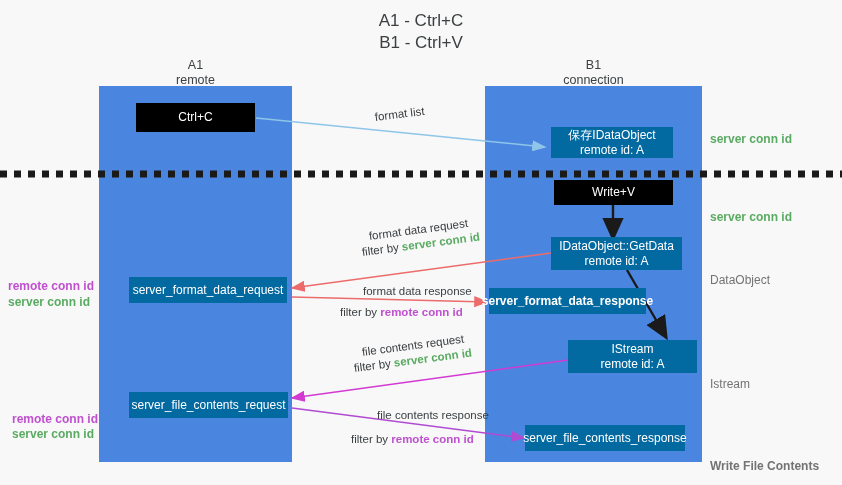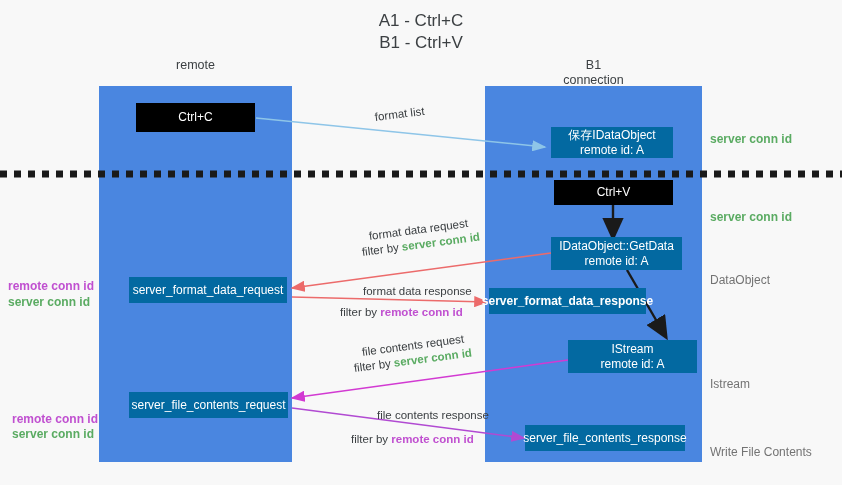--- a/index.html
+++ b/index.html
@@ -54,20 +54,21 @@
 <body>
 
 <div class="stage">
 
   <div class="title">
     <div>A1 - Ctrl+C</div>
     <div>B1 - Ctrl+V</div>
   </div>
 
   <div class="colhead" style="left:99px;top:58px;width:193px;">
+    <div>A1</div>
     <div>remote</div>
   </div>
   <div class="colhead" style="left:485px;top:58px;width:217px;">
     <div>B1</div>
     <div>connection</div>
   </div>
 
   <div class="lane" style="left:99px;top:86px;width:193px;height:376px;"></div>
   <div class="lane" style="left:485px;top:86px;width:217px;height:376px;"></div>
 
@@ -110,21 +111,21 @@
   <div class="node green" style="left:136px;top:103px;width:119px;height:29px;">
     <span>Ctrl+C</span>
   </div>
 
   <div class="node orange" style="left:551px;top:127px;width:122px;height:31px;">
     <span>保存IDataObject</span>
     <span>remote id: A</span>
   </div>
 
   <div class="node green" style="left:554px;top:180px;width:119px;height:25px;">
-    <span>Ctrl+V</span>
+    <span>Write+V</span>
   </div>
 
   <div class="node orange" style="left:551px;top:237px;width:131px;height:33px;">
     <span>IDataObject::GetData</span>
     <span>remote id: A</span>
   </div>
 
   <div class="node orange" style="left:568px;top:340px;width:129px;height:33px;">
     <span>IStream</span>
     <span>remote id: A</span>
@@ -143,21 +144,21 @@
   </div>
 
   <div class="node orange" style="left:129px;top:392px;width:159px;height:26px;">
     <span>server_file_contents_request</span>
   </div>
 
   <div class="sidelabel t-green" style="left:710px;top:131px;">server conn id</div>
   <div class="sidelabel t-green" style="left:710px;top:209px;">server conn id</div>
   <div class="sidelabel t-dark" style="left:710px;top:244px;">DataObject</div>
   <div class="sidelabel t-dark" style="left:710px;top:348px;">Istream</div>
-  <div class="sidelabel t-dark" style="left:710px;top:416px;">Write File Contents</div>
+  <div class="sidelabel t-dark" style="left:710px;top:430px;font-weight:bold;">Write File Contents</div>
 
   <div class="sidelabel t-purple" style="left:8px;top:278px;">remote conn id</div>
   <div class="sidelabel t-green" style="left:8px;top:294px;">server conn id</div>
 
   <div class="sidelabel t-purple" style="left:12px;top:411px;">remote conn id</div>
   <div class="sidelabel t-green" style="left:12px;top:426px;">server conn id</div>
 
   <div class="arrowlabel rot-b" style="left:374px;top:110px;">format list</div>
 
   <div class="arrowlabel rot-a" style="left:368px;top:229px;">format data request</div>

